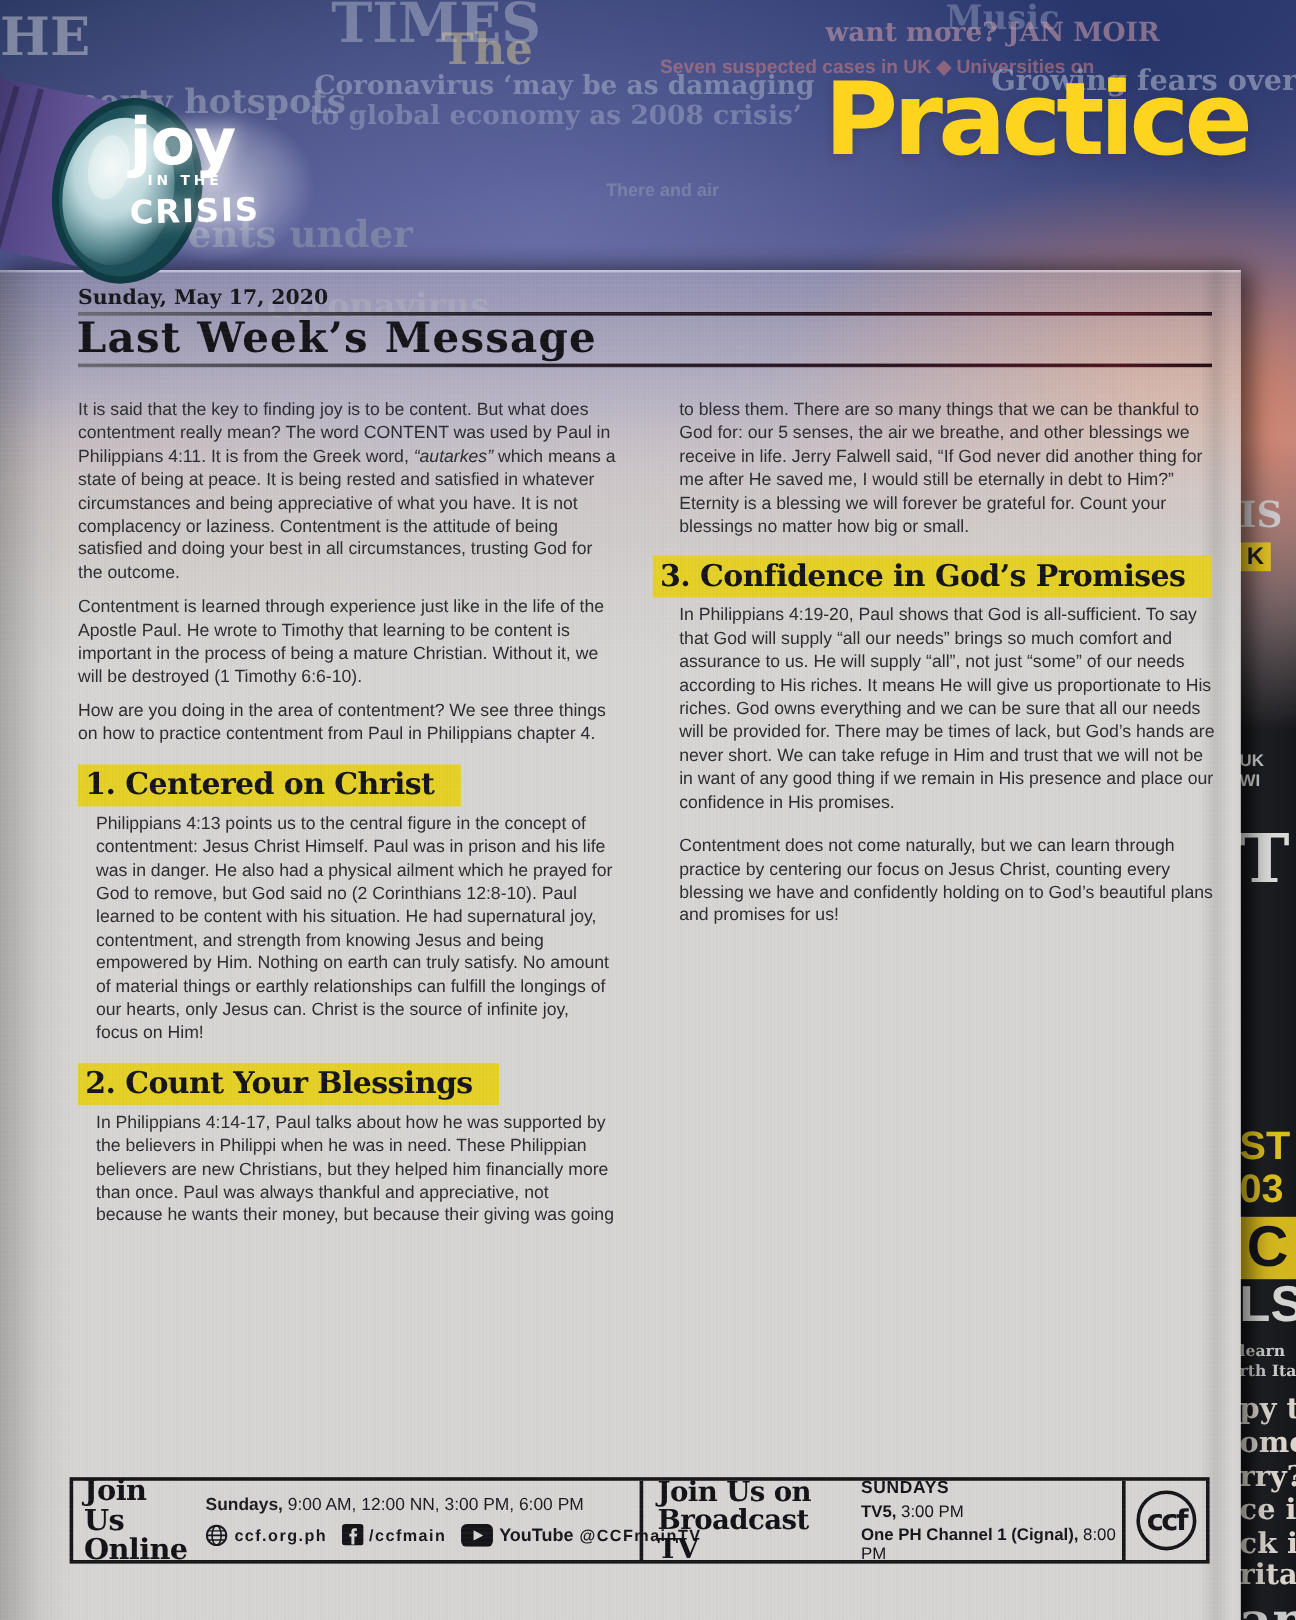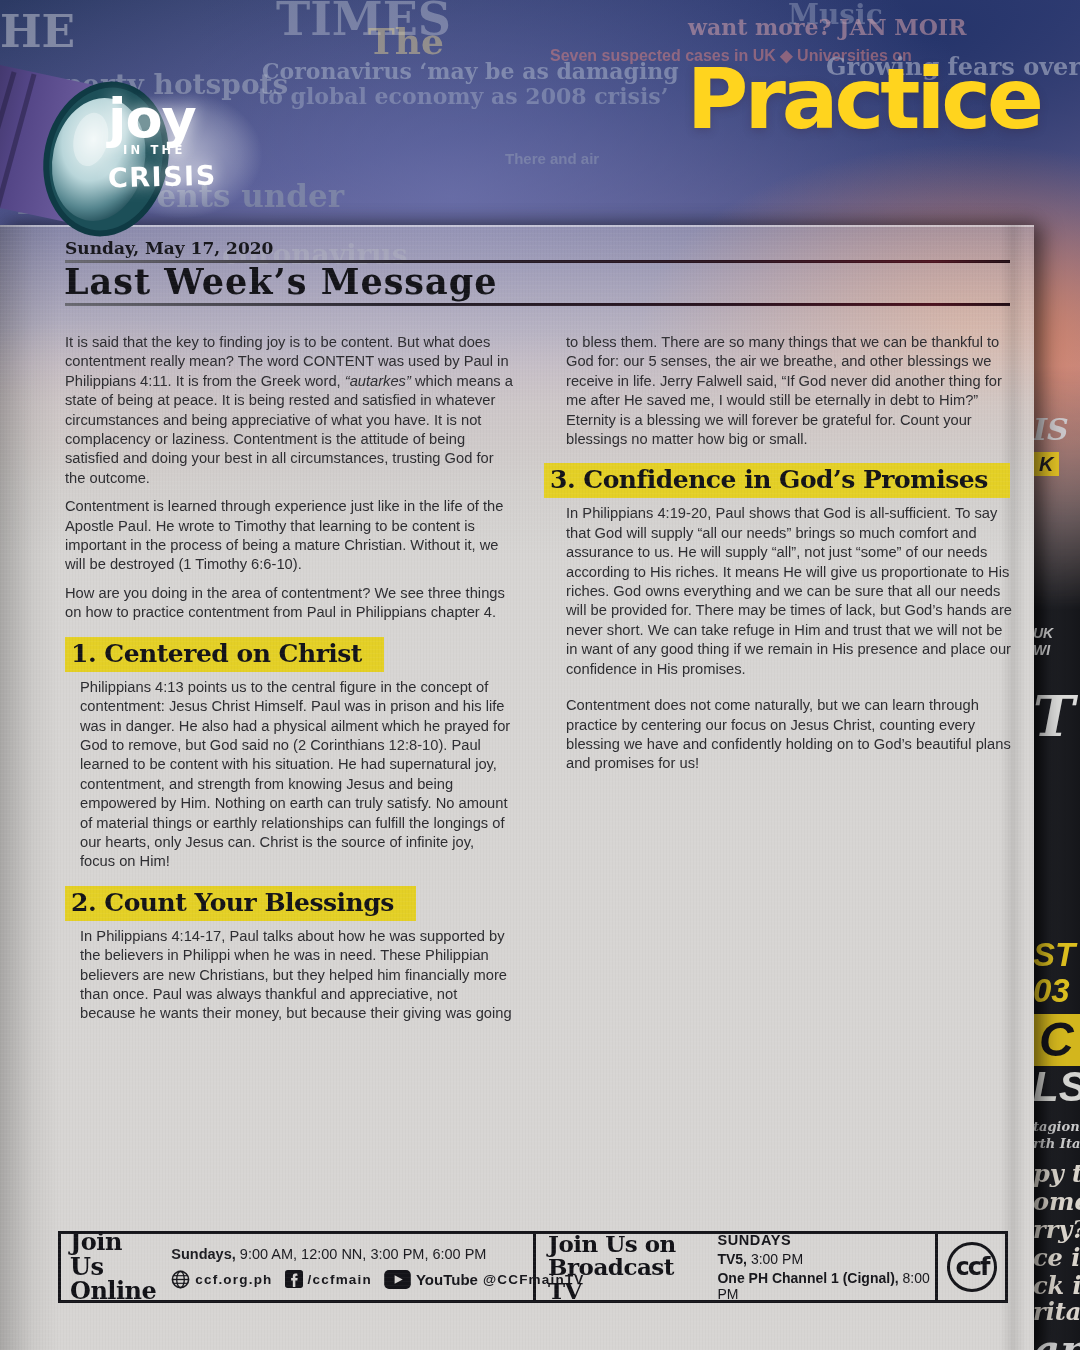--- a/index.html
+++ b/index.html
@@ -14,21 +14,21 @@
       radial-gradient(480px 300px at 14% 6%, rgba(205,210,222,0.20), transparent 70%),
       radial-gradient(520px 220px at 72% 2%, rgba(198,204,216,0.16), transparent 70%),
       repeating-linear-gradient(90deg, rgba(255,255,255,0.015) 0 2px, transparent 2px 7px),
       #17181d;
   }
   #news-top{position:absolute;inset:0;z-index:3;pointer-events:none;}
   #news-top span{position:absolute;white-space:nowrap;}
   
   .strip{position:absolute;left:1028px;top:0;width:52px;height:1350px;z-index:1;
     background:linear-gradient(90deg,#0d0d10,#1f2025 40%,#15161a);}
-  #news-strip{position:absolute;left:1030px;top:0;width:50px;height:1350px;z-index:3;overflow:hidden;pointer-events:none;font-style:italic;}
+  #news-strip{position:absolute;left:1030px;top:0;width:50px;height:1350px;z-index:3;overflow:hidden;pointer-events:none;}
   #news-strip span{position:absolute;left:3px;white-space:nowrap;line-height:1;}
   
   .sky{
     position:absolute;left:0;top:0;width:1080px;height:610px;z-index:2;
     background:
       radial-gradient(430px 250px at 10% 80%, rgba(238,152,118,0.75), transparent 68%),
       radial-gradient(520px 300px at 90% 55%, rgba(238,140,88,0.78), transparent 64%),
       radial-gradient(640px 360px at 52% 96%, rgba(228,162,160,0.72), transparent 70%),
       radial-gradient(760px 430px at 42% 32%, rgba(116,122,182,0.65), transparent 74%),
       radial-gradient(920px 520px at 86% 6%, rgba(34,50,104,0.92), transparent 80%),
@@ -135,21 +135,21 @@
 <div id="news-strip">
     <span style="top: 415px; font-size: 30px; color: rgb(207, 208, 212); font-weight: bold; opacity: 0.9; font-family: &quot;DejaVu Serif&quot;, serif;">IS</span>
     <span style="top: 452px; font-size: 20px; color: rgb(21, 21, 26); font-weight: bold; opacity: 0.9; font-family: &quot;Liberation Sans&quot;, sans-serif; background: rgb(232, 200, 30); padding: 2px 6px;">K</span>
     <span style="top: 626px; font-size: 14px; color: rgb(230, 230, 230); font-weight: bold; opacity: 0.9; font-family: &quot;Liberation Sans&quot;, sans-serif;">UK</span>
     <span style="top: 643px; font-size: 14px; color: rgb(230, 230, 230); font-weight: bold; opacity: 0.9; font-family: &quot;Liberation Sans&quot;, sans-serif;">WI</span>
     <span style="top: 688px; font-size: 56px; color: rgb(240, 240, 238); font-weight: bold; opacity: 0.9; font-family: &quot;DejaVu Serif&quot;, serif;">T</span>
     <span style="top: 938px; font-size: 33px; color: rgb(240, 208, 32); font-weight: bold; opacity: 0.9; font-family: &quot;Liberation Sans&quot;, sans-serif;">ST</span>
     <span style="top: 974px; font-size: 33px; color: rgb(240, 208, 32); font-weight: bold; opacity: 0.9; font-family: &quot;Liberation Sans&quot;, sans-serif;">03</span>
     <span style="top: 1014px; font-size: 48px; color: rgb(21, 21, 26); font-weight: bold; opacity: 0.9; font-family: &quot;Liberation Sans&quot;, sans-serif; background: rgb(232, 200, 30); padding: 2px 6px;">C</span>
     <span style="top: 1066px; font-size: 42px; color: rgb(232, 232, 228); font-weight: bold; opacity: 0.9; font-family: &quot;Liberation Sans&quot;, sans-serif;">LS</span>
-    <span style="top: 1120px; font-size: 13px; color: rgb(221, 221, 221); font-weight: bold; opacity: 0.9; font-family: &quot;DejaVu Serif&quot;, serif;">tagion</span>
+    <span style="top: 1120px; font-size: 13px; color: rgb(221, 221, 221); font-weight: bold; opacity: 0.9; font-family: &quot;DejaVu Serif&quot;, serif;">learn</span>
     <span style="top: 1137px; font-size: 13px; color: rgb(221, 221, 221); font-weight: bold; opacity: 0.9; font-family: &quot;DejaVu Serif&quot;, serif;">rth Italy</span>
     <span style="top: 1162px; font-size: 24px; color: rgb(239, 233, 223); font-weight: bold; opacity: 0.9; font-family: &quot;DejaVu Serif&quot;, serif;">py to</span>
     <span style="top: 1190px; font-size: 24px; color: rgb(239, 233, 223); font-weight: bold; opacity: 0.9; font-family: &quot;DejaVu Serif&quot;, serif;">ome</span>
     <span style="top: 1218px; font-size: 24px; color: rgb(239, 233, 223); font-weight: bold; opacity: 0.9; font-family: &quot;DejaVu Serif&quot;, serif;">rry?</span>
     <span style="top: 1246px; font-size: 24px; color: rgb(239, 233, 223); font-weight: bold; opacity: 0.9; font-family: &quot;DejaVu Serif&quot;, serif;">ce is</span>
     <span style="top: 1274px; font-size: 24px; color: rgb(239, 233, 223); font-weight: bold; opacity: 0.9; font-family: &quot;DejaVu Serif&quot;, serif;">ck in</span>
     <span style="top: 1300px; font-size: 24px; color: rgb(239, 233, 223); font-weight: bold; opacity: 0.9; font-family: &quot;DejaVu Serif&quot;, serif;">ritain</span>
     <span style="top: 1330px; font-size: 42px; color: rgb(221, 221, 221); font-weight: bold; opacity: 0.9; font-family: &quot;DejaVu Serif&quot;, serif;">an</span>
   </div>
 

